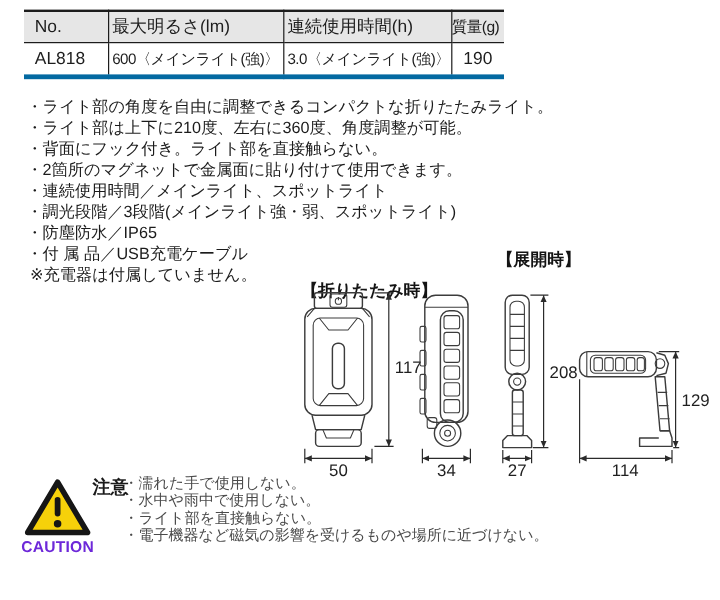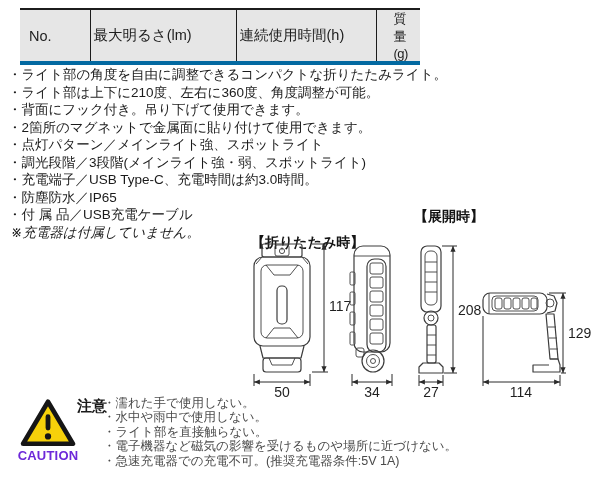--- a/index.html
+++ b/index.html
@@ -18,29 +18,29 @@
     font-size:14.5px;
   }
   .spec-table th {
     background:#e6e6e6; font-weight:normal; height:25px;
     padding:0 3px; border-bottom:1px solid #1c1c1c; text-align:left;
   }
   .spec-table td { height:26px; padding:0 3px; }
   .spec-table th:not(:last-child), .spec-table td:not(:last-child) { border-right:1px solid #1c1c1c; }
   .spec-table .c1 { text-align:left; padding-left:9px; }
   .spec-table td.c2, .spec-table td.c3 { font-size:12.6px; letter-spacing:-0.4px; white-space:nowrap; }
-  .spec-table th.c4 { font-size:13px; letter-spacing:-0.5px; padding:0 17px; }
+  .spec-table th.c4 { font-size:13px; letter-spacing:-0.5px; padding:0 0; }
   .spec-table td.c4 { text-align:center; }
 
   
   .features {
-    position:absolute; left:8px; top:66px; margin:0; padding:0; list-style:none;
+    position:absolute; left:8px; top:66px; margin:14px; padding:0; list-style:none;
     font-size:13.5px; line-height:17.5px; color:#1b1b1b; white-space:nowrap;
   }
-  .features li.note { padding-left:3px;font-style:italic; }
+  .features li.note { padding-left:3px; }
 
   
   .diagram-caption { position:absolute; font-weight:bold; font-size:14px; color:#141414; white-space:nowrap; }
   .cap-folded { left:251px; top:234px; }
   .cap-open   { left:414px; top:208px; }
   .drawings   { position:absolute; left:230px; top:234px; }
   .drawings .outline { fill:none; stroke:#3c3c3c; stroke-width:1.2; stroke-linejoin:round; }
   .drawings .thin    { fill:none; stroke:#3c3c3c; stroke-width:0.9; stroke-linejoin:round; }
   .drawings .dim     { fill:none; stroke:#2b2b2b; stroke-width:1; }
   .drawings text     { font-size:14px; fill:#1f1f1f; font-family:"Liberation Sans","DejaVu Sans",sans-serif; }
@@ -71,31 +71,36 @@
         <col style="width:140px">
         <col style="width:44px">
     </colgroup>
     <tbody>
         <tr>
       <th class="c1">No.</th>
       <th class="c2">最大明るさ(lm)</th>
       <th class="c3">連続使用時間(h)</th>
       <th class="c4">質量(g)</th>
     </tr>
+    <tr>
+      <td class="c1">AL818</td>
+      <td class="c2">600〈メインライト(強)〉</td>
+      <td class="c3">3.0〈メインライト(強)〉</td>
+      <td class="c4">190</td>
+    </tr>
   </tbody>
     </table>
 
   <ul class="features">
     <li>・ライト部の角度を自由に調整できるコンパクトな折りたたみライト。</li>
     <li>・ライト部は上下に210度、左右に360度、角度調整が可能。</li>
-    <li>・背面にフック付き。吊り下げて使用できます。</li>
+    <li>・背面にフック付き。ライト部を直接触らない。</li>
     <li>・2箇所のマグネットで金属面に貼り付けて使用できます。</li>
-    <li>・点灯パターン／メインライト強、スポットライト</li>
+    <li>・連続使用時間／メインライト、スポットライト</li>
     <li>・調光段階／3段階(メインライト強・弱、スポットライト)</li>
-    <li>・充電端子／USB Type-C、充電時間は約3.0時間。</li>
     <li>・防塵防水／IP65</li>
     <li>・付 属 品／USB充電ケーブル</li>
     <li class="note">※充電器は付属していません。</li>
   </ul>
 
   <div class="diagram-caption cap-folded">【折りたたみ時】</div>
   <div class="diagram-caption cap-open">【展開時】</div>
 
   <svg class="drawings" width="370" height="166" viewBox="0 0 370 166">
     <defs>
@@ -205,17 +210,16 @@
         <circle cx="30" cy="40.5" r="3.4" fill="#161616"></circle>
       </svg>
       <div class="caution-en">CAUTION</div>
     </div>
     <div class="caution-jp">注意</div>
     <ul class="caution-list">
       <li>・濡れた手で使用しない。</li>
       <li>・水中や雨中で使用しない。</li>
       <li>・ライト部を直接触らない。</li>
       <li>・電子機器など磁気の影響を受けるものや場所に近づけない。</li>
-      <li>・急速充電器での充電不可。(推奨充電器条件:5V 1A)</li>
     </ul>
   </div>
 
 </div>
 
 </body></html>

